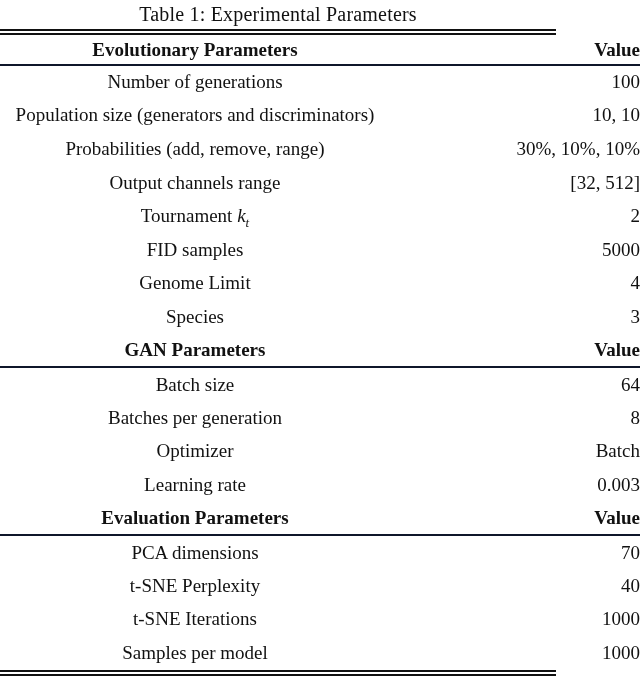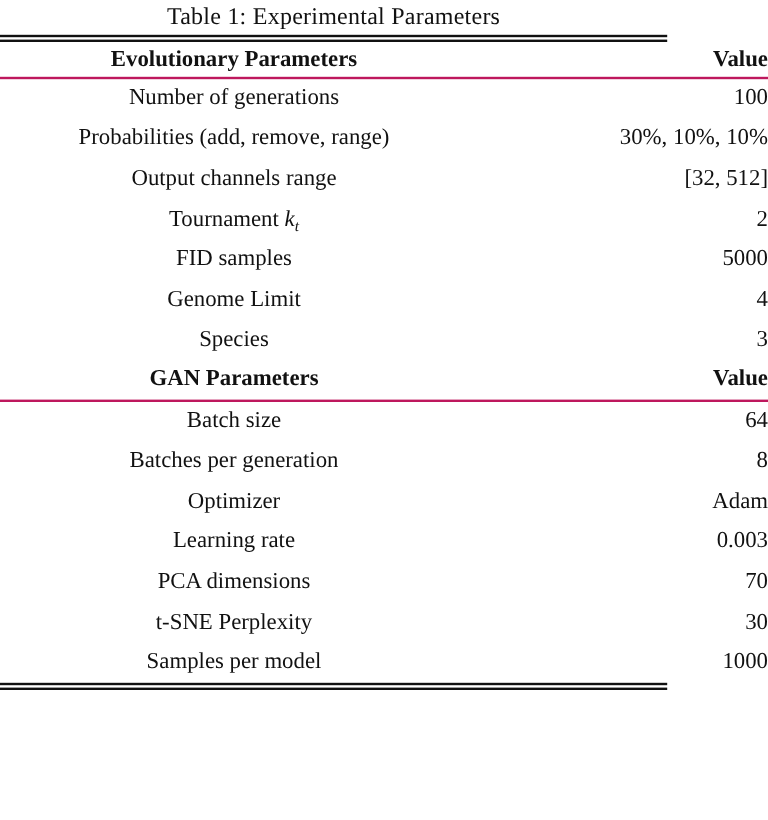--- a/index.html
+++ b/index.html
@@ -39,21 +39,21 @@
     padding: 0;
     text-align: center;
     vertical-align: middle;
     font-size: 19px;
     white-space: nowrap;
     overflow: visible;
   }
   td.value-cell { padding-left: 76px; text-align: right; }
   tr.section-header-row td {
     font-weight: bold;
-    border-bottom: 2px solid #be185d;
+    border-bottom: 2px solid #0f172a;
   }
   td sub {
     font-size: 68%;
     line-height: 0;
   }
   td i { font-style: italic; }
 </style>
 </head>
 <body>
 
@@ -68,20 +68,24 @@
       <col class="value-col">
     </colgroup>
     <tbody>
         <tr class="section-header-row first-section">
           <td class="param-cell">Evolutionary Parameters</td>
           <td class="value-cell">Value</td>
         </tr>
         <tr class="data-row">
           <td class="param-cell">Number of generations</td>
           <td class="value-cell">100</td>
+        </tr>
+        <tr class="data-row">
+          <td class="param-cell">Population size (generators and discriminators)</td>
+          <td class="value-cell">10, 10</td>
         </tr>
         <tr class="data-row">
           <td class="param-cell">Probabilities (add, remove, range)</td>
           <td class="value-cell">30%, 10%, 10%</td>
         </tr>
         <tr class="data-row">
           <td class="param-cell">Output channels range</td>
           <td class="value-cell">[32, 512]</td>
         </tr>
         <tr class="data-row">
@@ -107,33 +111,41 @@
         <tr class="data-row">
           <td class="param-cell">Batch size</td>
           <td class="value-cell">64</td>
         </tr>
         <tr class="data-row">
           <td class="param-cell">Batches per generation</td>
           <td class="value-cell">8</td>
         </tr>
         <tr class="data-row">
           <td class="param-cell">Optimizer</td>
-          <td class="value-cell">Adam</td>
+          <td class="value-cell">Batch</td>
         </tr>
         <tr class="data-row">
           <td class="param-cell">Learning rate</td>
           <td class="value-cell">0.003</td>
+        </tr>
+        <tr class="section-header-row">
+          <td class="param-cell">Evaluation Parameters</td>
+          <td class="value-cell">Value</td>
         </tr>
         <tr class="data-row">
           <td class="param-cell">PCA dimensions</td>
           <td class="value-cell">70</td>
         </tr>
         <tr class="data-row">
           <td class="param-cell">t-SNE Perplexity</td>
-          <td class="value-cell">30</td>
+          <td class="value-cell">40</td>
+        </tr>
+        <tr class="data-row">
+          <td class="param-cell">t-SNE Iterations</td>
+          <td class="value-cell">1000</td>
         </tr>
         <tr class="data-row">
           <td class="param-cell">Samples per model</td>
           <td class="value-cell">1000</td>
         </tr>
       </tbody>
   </table>
 
   <div class="double-rule"></div>
 </div>

